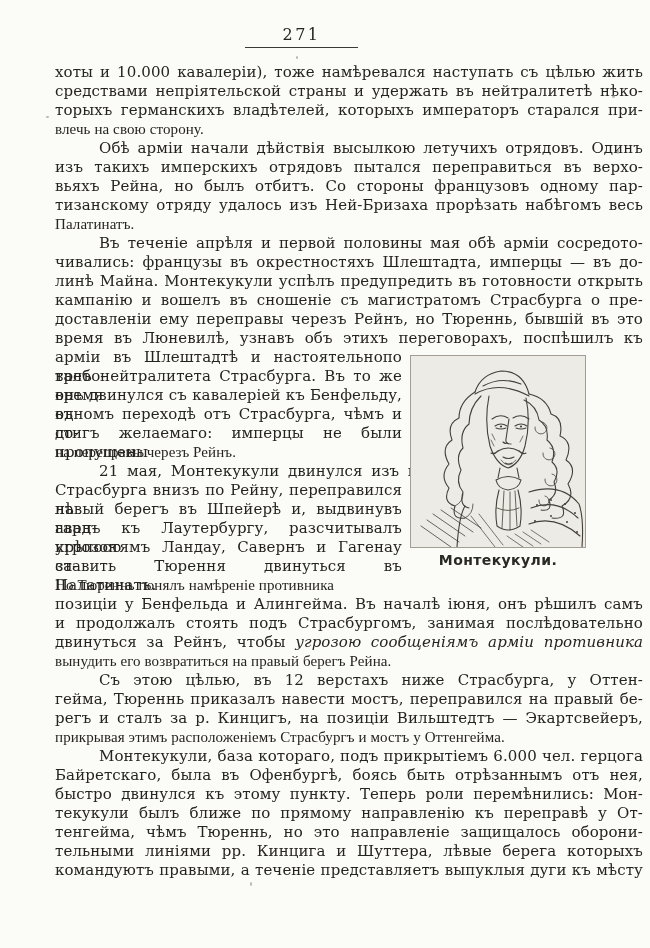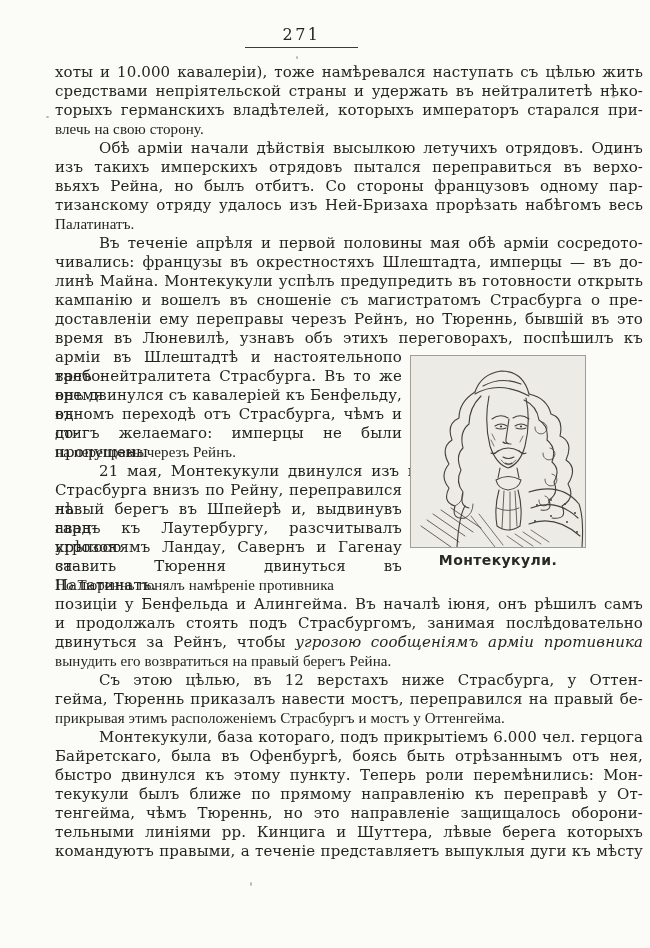--- a/index.html
+++ b/index.html
@@ -72,20 +72,21 @@
       <div class="line just narrow"><span>гардъ къ Лаутербургу, разсчитывалъ угрозою</span></div>
       <div class="line just narrow"><span>крѣпостямъ Ландау, Савернъ и Гагенау за-</span></div>
       <div class="line just narrow"><span>ставить Тюрення двинуться въ Палатинатъ.</span></div>
       <div class="line nojust narrow"><span>Но Тюреннь понялъ намѣреніе противника</span></div>
       <div class="line just"><span>позиціи у Бенфельда и Алингейма. Въ началѣ іюня, онъ рѣшилъ самъ</span></div>
       <div class="line just"><span>и продолжалъ стоять подъ Страсбургомъ, занимая послѣдовательно</span></div>
       <div class="line just"><span>двинуться за Рейнъ, чтобы </span><em>угрозою сообщеніямъ арміи противника</em></div>
       <div class="line nojust"><span>вынудить его возвратиться на правый берегъ Рейна.</span></div>
       <div class="line just ind"><span>Съ этою цѣлью, въ 12 верстахъ ниже Страсбурга, у Оттен-</span></div>
       <div class="line just"><span>гейма, Тюреннь приказалъ навести мостъ, переправился на правый бе-</span></div>
+      <div class="line just"><span>регъ и сталъ за р. Кинцигъ, на позиціи Вильштедтъ — Экартсвейеръ,</span></div>
       <div class="line nojust"><span>прикрывая этимъ расположеніемъ Страсбургъ и мостъ у Оттенгейма.</span></div>
       <div class="line just ind"><span>Монтекукули, база котораго, подъ прикрытіемъ 6.000 чел. герцога</span></div>
       <div class="line just"><span>Байретскаго, была въ Офенбургѣ, боясь быть отрѣзаннымъ отъ нея,</span></div>
       <div class="line just"><span>быстро двинулся къ этому пункту. Теперь роли перемѣнились: Мон-</span></div>
       <div class="line just"><span>текукули былъ ближе по прямому направленію къ переправѣ у От-</span></div>
       <div class="line just"><span>тенгейма, чѣмъ Тюреннь, но это направленіе защищалось оборони-</span></div>
       <div class="line just"><span>тельными линіями рр. Кинцига и Шуттера, лѣвые берега которыхъ</span></div>
       <div class="line just"><span>командуютъ правыми, а теченіе представляетъ выпуклыя дуги къ мѣсту</span></div>
     </div>
 

